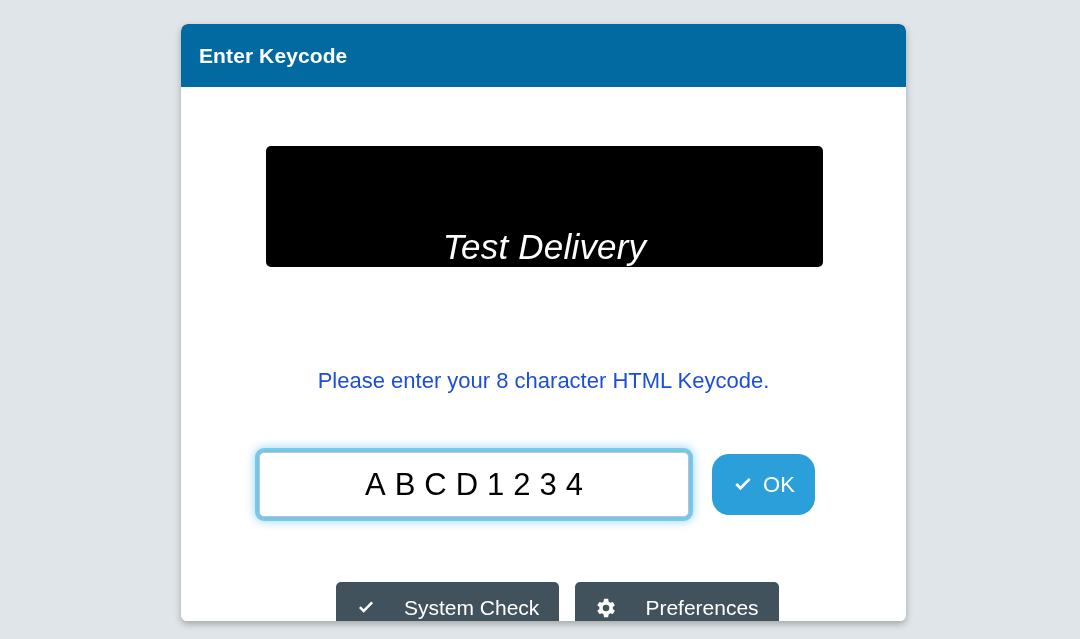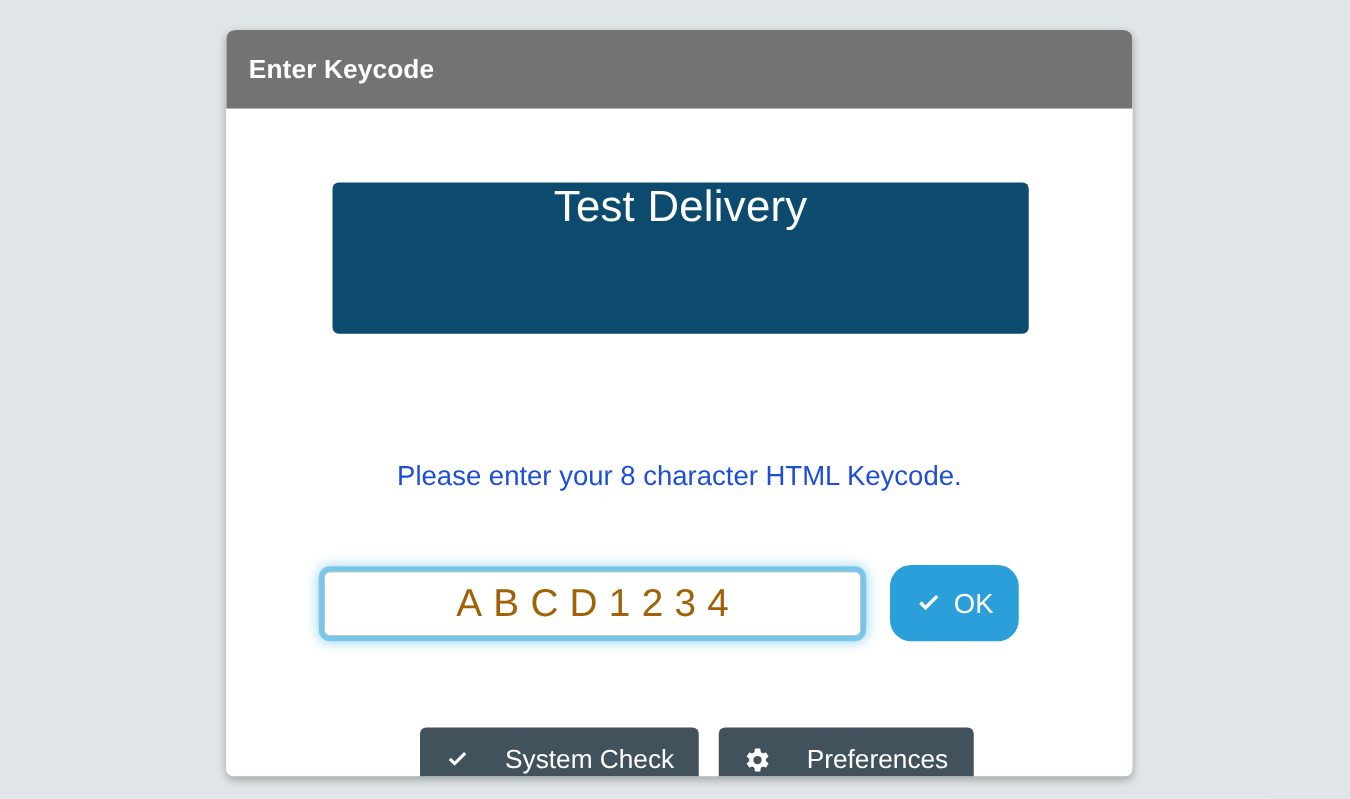--- a/index.html
+++ b/index.html
@@ -28,21 +28,21 @@
     width: 725px;
     height: 597px;
     background: #ffffff;
     border-radius: 7px 7px 6px 6px;
     box-shadow: 0 3px 7px rgba(0,0,0,0.28);
     overflow: hidden;
   }
 
   .dialog-header {
     height: 63px;
-    background: #737373;
+    background: #0369a1;
     border-radius: 6px 6px 0 0;
     display: flex;
     align-items: center;
     padding: 0 0 0 18px;
     box-sizing: border-box;
   }
   .dialog-title {
     color: #ffffff;
     font-size: 21px;
     font-weight: bold;
@@ -55,25 +55,26 @@
     background: #ffffff;
   }
 
   
   .banner {
     position: absolute;
     left: 85px;
     top: 59px;
     width: 557px;
     height: 121px;
-    background: #0c4a6e;
+    background: #000000;
     border-radius: 5px;
     display: flex;
-    align-items: flex-start;
+    align-items: flex-end;
     justify-content: center;
+    font-style: italic;
   }
   .banner-label {
     color: #ffffff;
     font-size: 35px;
     font-weight: normal;
     letter-spacing: 0.2px;
   }
 
   
   .instruction {
@@ -90,30 +91,30 @@
   .keycode-row {
     position: absolute;
     left: 78px;
     top: 365px;
     display: flex;
     align-items: center;
   }
 
   .keycode-field {
     width: 430px;
-    height: 52px;
+    height: 65px;
     box-sizing: border-box;
     border: 1px solid #bdc3c7;
     border-radius: 5px;
     background: #ffffff;
     box-shadow: 0 0 0 4px rgba(59,174,225,0.55),
                 0 0 9px 5px rgba(59,174,225,0.45);
     font-family: "Liberation Sans", sans-serif;
     font-size: 31px;
-    color: #a16207;
+    color: #000000;
     text-align: center;
     letter-spacing: 9px;
     text-indent: 9px;
     padding: 0 6px;
     outline: none;
   }
 
   .ok-button {
     margin-left: 23px;
     width: 103px;

